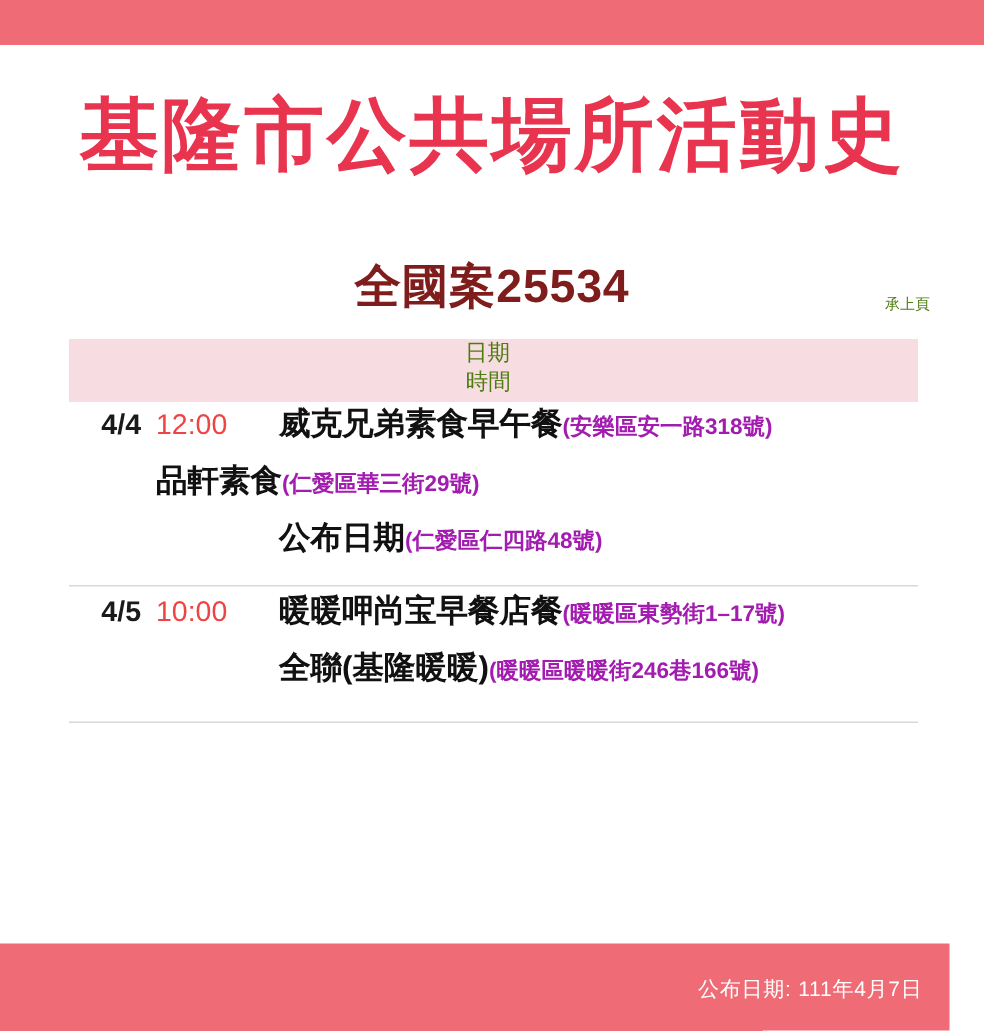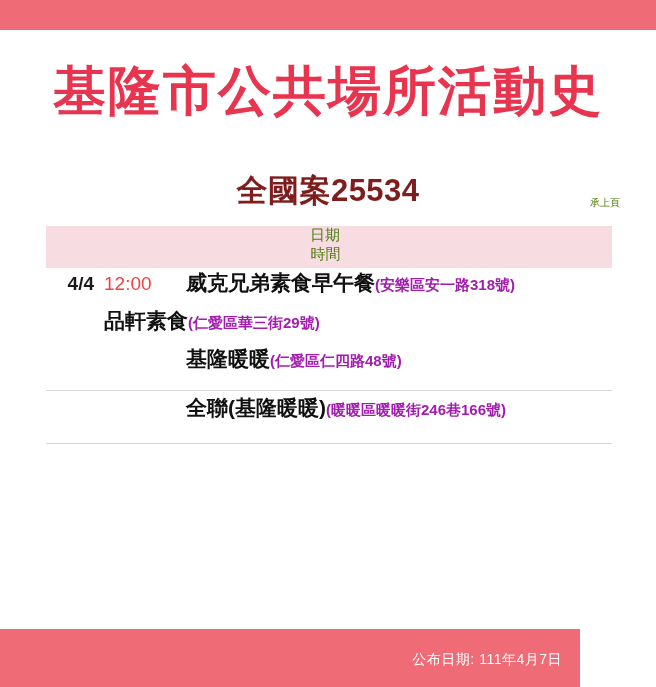--- a/index.html
+++ b/index.html
@@ -28,21 +28,21 @@
     top: 0;
     width: 656px;
     height: 30px;
     background: #ef6b76;
   }
   
   .bottom-band {
     position: absolute;
     left: 0;
     bottom: 0;
-    width: 580px;
+    width: 633px;
     height: 58px;
     background: #ef6b76;
   }
   .publish-date {
     position: absolute;
     right: 18px;
     bottom: 18px;
     color: #ffffff;
     font-size: 14px;
     letter-spacing: 0.5px;
@@ -194,25 +194,30 @@
 
       <div class="row">
         <div class="c-date"></div>
         <div class="c-place"><span>品軒素食</span><span class="addr">(仁愛區華三街29號)</span></div>
       </div>
 
 
       <div class="row">
         <div class="c-date"></div>
         <div class="c-time"></div>
-        <div class="c-place"><span>基隆暖暖</span><span class="addr">(仁愛區仁四路48號)</span></div>
+        <div class="c-place"><span>公布日期</span><span class="addr">(仁愛區仁四路48號)</span></div>
       </div>
 
       <div class="divider"></div>
 
+      <div class="row">
+        <div class="c-date">4/5</div>
+        <div class="c-time">10:00</div>
+        <div class="c-place"><span>暖暖呷尚宝早餐店餐</span><span class="addr">(暖暖區東勢街1–17號)</span></div>
+      </div>
 
       <div class="row">
         <div class="c-date"></div>
         <div class="c-time"></div>
         <div class="c-place"><span>全聯(基隆暖暖)</span><span class="addr">(暖暖區暖暖街246巷166號)</span></div>
       </div>
 
       <div class="divider last"></div>
 
     </div>

